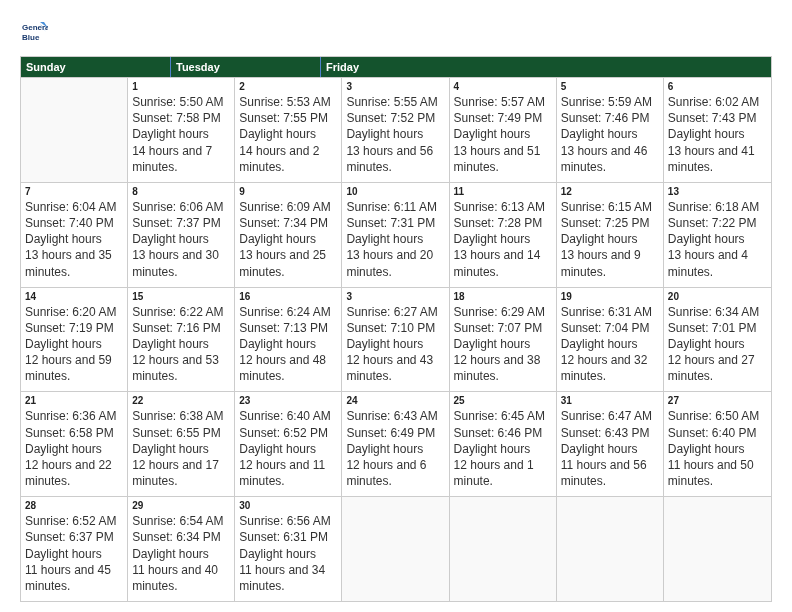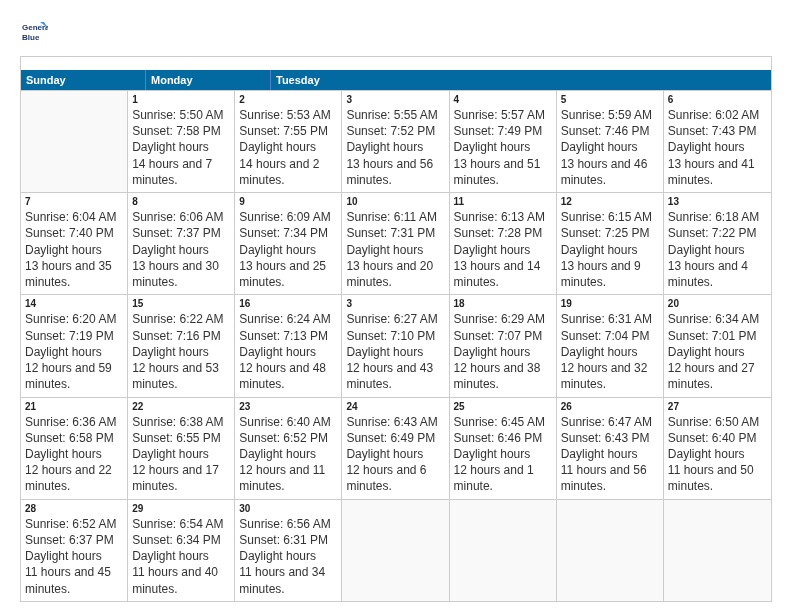--- a/index.html
+++ b/index.html
@@ -52,23 +52,22 @@
       color: #444;
     }
     .calendar {
       flex: 1;
       display: flex;
       flex-direction: column;
       border: 1px solid #ccc;
     }
     .cal-header {
       display: grid;
-      grid-template-columns: repeat(6, 1fr);
-      background: #0369a1;
-      margin-top: 13px;
+      grid-template-columns: repeat(5, 1fr);
+      background: #14532d;
     }
     .cal-header-cell {
       color: #fff;
       font-size: 11px;
       font-weight: bold;
       padding: 4px 5px;
       text-align: left;
       border-right: 1px solid #5080cc;
     }
     .cal-header-cell:last-child { border-right: none; }
@@ -125,22 +124,22 @@
     </div>
     <div class="title-block">
       <h1></h1>
       <h2></h2>
     </div>
   </div>
 
   <div class="calendar">
     <div class="cal-header">
     <div class="cal-header-cell">Sunday</div>
-        <div class="cal-header-cell">Monday</div>
         <div class="cal-header-cell">Tuesday</div>
+        <div class="cal-header-cell">Friday</div>
       </div>
     <div class="cal-body">
     <div class="cal-row">
           <div class="cal-cell empty"></div>
           <div class="cal-cell">
             <span class="day-num">1</span>
             <div class="day-info">Sunrise: 5:50 AM<br>Sunset: 7:58 PM<br>Daylight hours<br>14 hours and 7 minutes.</div>
           </div>
           <div class="cal-cell">
             <span class="day-num">2</span>
@@ -238,21 +237,21 @@
           </div>
           <div class="cal-cell">
             <span class="day-num">24</span>
             <div class="day-info">Sunrise: 6:43 AM<br>Sunset: 6:49 PM<br>Daylight hours<br>12 hours and 6 minutes.</div>
           </div>
           <div class="cal-cell">
             <span class="day-num">25</span>
             <div class="day-info">Sunrise: 6:45 AM<br>Sunset: 6:46 PM<br>Daylight hours<br>12 hours and 1 minute.</div>
           </div>
           <div class="cal-cell">
-            <span class="day-num">26</span>
+            <span class="day-num">31</span>
             <div class="day-info">Sunrise: 6:47 AM<br>Sunset: 6:43 PM<br>Daylight hours<br>11 hours and 56 minutes.</div>
           </div>
           <div class="cal-cell">
             <span class="day-num">27</span>
             <div class="day-info">Sunrise: 6:50 AM<br>Sunset: 6:40 PM<br>Daylight hours<br>11 hours and 50 minutes.</div>
           </div>
         </div>
         <div class="cal-row">
           <div class="cal-cell">
             <span class="day-num">28</span>

